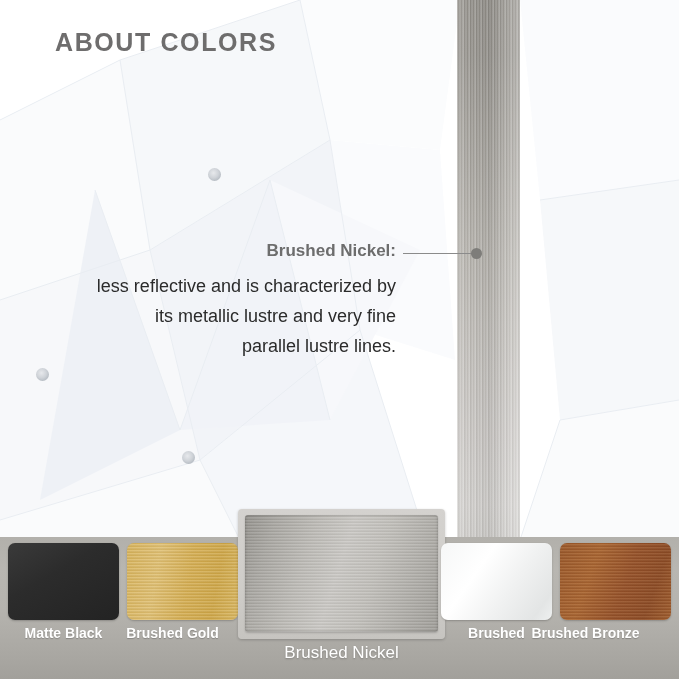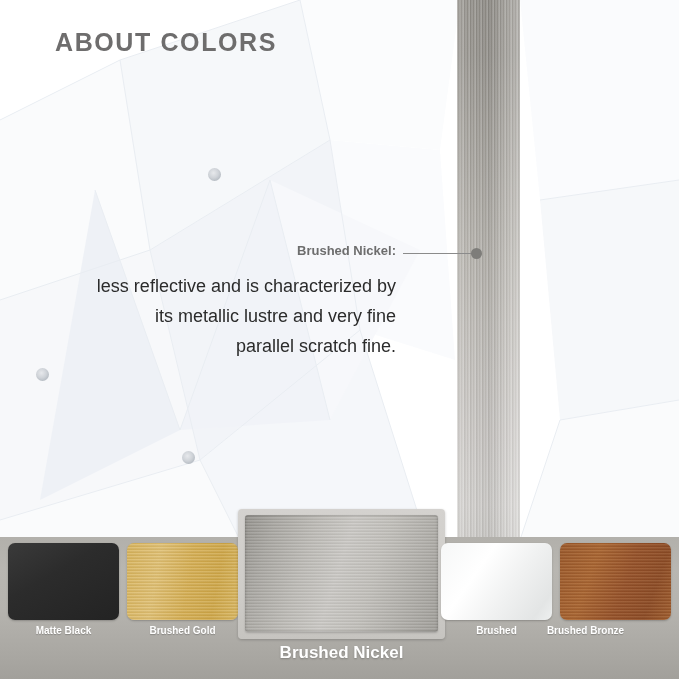--- a/index.html
+++ b/index.html
@@ -83,21 +83,21 @@
 
   
   #annotation {
     position: absolute;
     left: 0;
     top: 238px;
     width: 404px;
     text-align: right;
   }
   #annot-title {
-    font-size: 13px;
+    font-size: 17px;
     font-weight: bold;
     color: #6d6d6d;
     line-height: 26px;
     padding-right: 8px;
   }
   #annot-body {
     margin-top: 7px;
     font-size: 18px;
     color: #2b2b2b;
     line-height: 30px;
@@ -153,40 +153,40 @@
     width: 111px;
     height: 77px;
     border-radius: 7px;
     box-shadow: 0 1px 2px rgba(0,0,0,0.22);
   }
   .swatch-label {
     position: absolute;
     top: 88px;
     width: 111px;
     text-align: center;
-    font-size: 10px;
+    font-size: 14px;
     font-weight: bold;
     color: #ffffff;
     text-shadow: 0 1px 1px rgba(0,0,0,0.22);
     white-space: nowrap;
   }
 
   #sw-black      { left: 8px;   background: linear-gradient(150deg,#3a3a3a 0%,#2c2c2c 40%,#232323 100%); }
   #lb-black      { left: 8px; }
 
   #sw-gold       { left: 127px;
     background:
       repeating-linear-gradient(0deg,
         rgba(255,255,255,0.28) 0px,
         rgba(255,255,255,0.00) 1px,
         rgba(120,88,20,0.20) 2px,
         rgba(255,255,255,0.18) 3px),
       linear-gradient(100deg,#d8b45c 0%,#e0c073 28%,#d5ae52 55%,#cfa748 78%,#d9b761 100%);
   }
-  #lb-gold       { left: 127px; }
+  #lb-gold       { left: 117px; }
 
   #sw-chrome     { left: 441px;
     background: linear-gradient(125deg,#f6f7f7 0%,#ffffff 34%,#f0f1f1 62%,#e3e5e5 88%,#eef0f0 100%);
   }
   #lb-chrome     { left: 441px; }
 
   #sw-bronze     { left: 560px;
     background:
       repeating-linear-gradient(0deg,
         rgba(255,235,205,0.20) 0px,
@@ -231,21 +231,21 @@
         #9b9994 100%);
     box-shadow: inset 0 0 3px rgba(0,0,0,0.28), 0 1px 2px rgba(0,0,0,0.18);
   }
   #lb-nickel {
     position: absolute;
     left: 238px;
     top: 106px;
     width: 207px;
     text-align: center;
     font-size: 17px;
-    font-weight: bold;
+    font-weight: normal;
     color: #ffffff;
     text-shadow: 0 1px 2px rgba(0,0,0,0.24);
     white-space: nowrap;
   }
 </style>
 </head>
 <body>
 
 <div id="stage">
 
@@ -296,21 +296,21 @@
   </div>
 
   <div class="bg-dot" style="left:208px; top:168px;"></div>
   <div class="bg-dot" style="left:36px;  top:368px;"></div>
   <div class="bg-dot" style="left:182px; top:451px;"></div>
 
   <div id="annotation">
     <div id="annot-title">Brushed Nickel:</div>
     <div id="annot-body">less reflective and is characterized by
 its metallic lustre and very fine
-parallel scratch fine.</div>
+parallel lustre lines.</div>
   </div>
   <div id="leader-line"></div>
   <div id="leader-dot"></div>
 
   <div id="swatch-bar">
 
     <div class="swatch" id="sw-black"></div>
     <div class="swatch-label" id="lb-black">Matte Black</div>
 
     <div class="swatch" id="sw-gold"></div>

